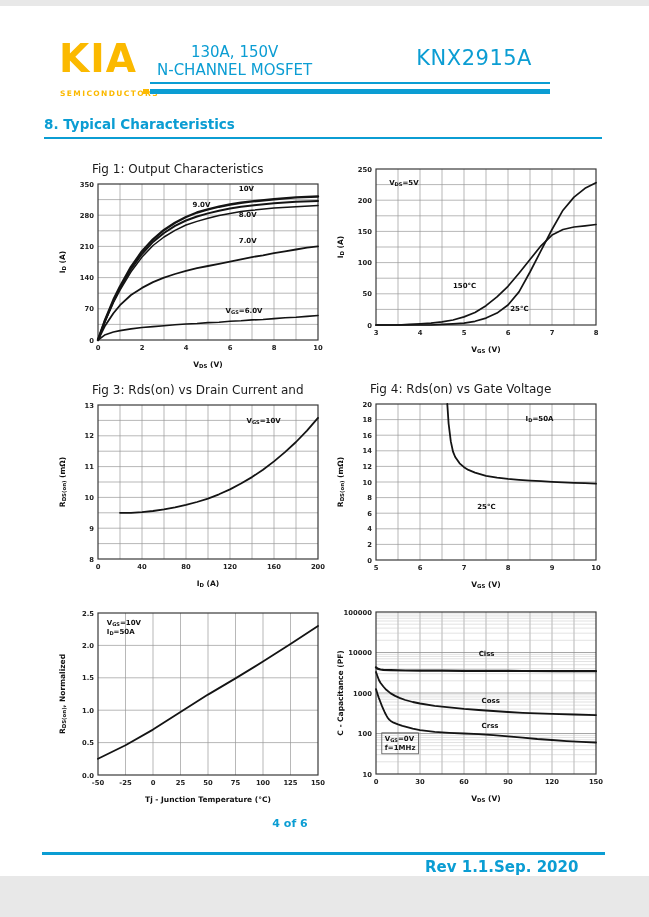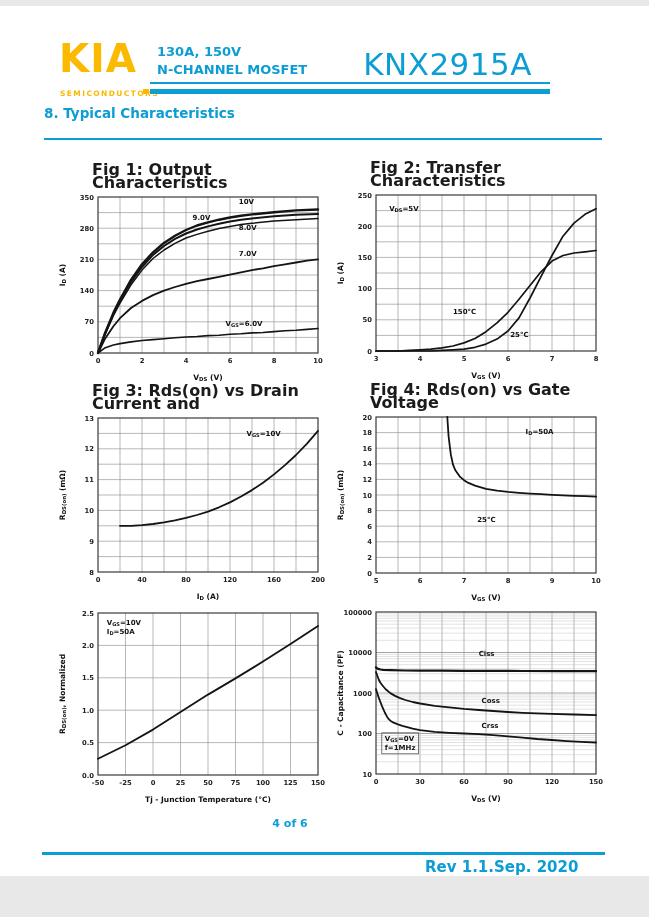--- a/index.html
+++ b/index.html
@@ -3,32 +3,32 @@
 <meta charset="utf-8">
 <style>
   :root{ --accent:#0b9dd3; --logo-yellow:#fbb900; }
   *{ margin:0; padding:0; box-sizing:border-box; }
   body{ background:#e8e8e8; font-family:"DejaVu Sans", sans-serif; }
   .page{ position:relative; width:649px; height:870px; background:#ffffff; margin:6px auto; overflow:hidden; }
 
   
   .logo{ position:absolute; left:59px; top:33px; font-size:39px; font-weight:900; letter-spacing:1px; color:var(--logo-yellow); line-height:1; }
   .logo-sub{ position:absolute; left:60px; top:83px; font-size:7.5px; font-weight:700; letter-spacing:1.4px; color:var(--logo-yellow); }
-  .spec{ position:absolute; left:157px; top:37px; color:var(--accent); font-weight:700; font-size:13px; line-height:18px; }
-  .part{ position:absolute; right:117px; top:40px; color:var(--accent); font-size:31px; font-weight:400; letter-spacing:0.5px; }
+  .spec{ position:absolute; left:157px; top:37px; color:var(--accent); font-weight:400; font-size:15px; line-height:18px;text-align:center; }
+  .part{ position:absolute; right:117px; top:40px; color:var(--accent); font-size:21px; font-weight:400; letter-spacing:0.5px; }
   .rule-thin{ position:absolute; left:150px; top:76px; width:400px; height:2px; background:var(--accent); }
   .rule-thick{ position:absolute; left:150px; top:83px; width:400px; height:5px; background:var(--accent); }
   .rule-yellow{ position:absolute; left:143px; top:83px; width:6px; height:5px; background:var(--logo-yellow); }
 
-  .section-heading{ position:absolute; left:44px; top:99px; width:558px; color:var(--accent);
-      font-size:13.5px; font-weight:700; padding-bottom:17px; border-bottom:2px solid var(--accent); }
+  .section-heading{ position:absolute; left:44px; top:110px; width:558px; color:var(--accent);
+      font-size:13.5px; font-weight:700; padding-bottom:5px; border-bottom:2px solid var(--accent); }
 
   
   .fig{ position:absolute; width:272px; }
-  .fig-title{ font-size:16px; font-weight:700; color:#1b1b1b; padding-left:36px; line-height:13px; }
+  .fig-title{ font-size:12px; font-weight:400; color:#1b1b1b; padding-left:36px; line-height:13px; }
   .fig-title-center{ text-align:center; padding-left:36px; }
   .fig svg{ display:block; margin-top:2px; }
 
   
   .footer-rule{ position:absolute; left:42px; top:846px; width:563px; height:3px; background:var(--accent); }
   .page-num{ position:absolute; left:250px; top:811px; width:80px; text-align:center; color:var(--accent); font-size:11px; font-weight:700; }
   .revision{ position:absolute; left:425px; top:852px; color:var(--accent); font-size:15px; font-weight:700; }
 </style>
 </head>
 <body>
@@ -105,21 +105,20 @@
             <text x="182.8" y="64.83428571428571" font-size="7" font-weight="700" fill="#111" text-anchor="start"><tspan>7.0V</tspan></text>
           </g>
           <g>
             <text x="169.6" y="135.25714285714287" font-size="7" font-weight="700" fill="#111" text-anchor="start"><tspan>V</tspan><tspan baseline-shift="-22%" font-size="72%">GS</tspan><tspan>=6.0V</tspan></text>
           </g>
         </g>
       </svg>
   </figure>
 
   <figure class="fig" style="left:334px;top:155px">
-    <figcaption class="fig-title">Fig 2: Transfer Characteristics</figcaption>
     <svg width="272" height="192">
         <g font-family="&quot;DejaVu Sans&quot;,sans-serif">
           <line x1="64" y1="6" x2="64" y2="162" stroke="#9a9a9a" stroke-width="0.7"></line>
           <line x1="86" y1="6" x2="86" y2="162" stroke="#9a9a9a" stroke-width="0.7"></line>
           <line x1="108" y1="6" x2="108" y2="162" stroke="#9a9a9a" stroke-width="0.7"></line>
           <line x1="130" y1="6" x2="130" y2="162" stroke="#9a9a9a" stroke-width="0.7"></line>
           <line x1="152" y1="6" x2="152" y2="162" stroke="#9a9a9a" stroke-width="0.7"></line>
           <line x1="174" y1="6" x2="174" y2="162" stroke="#9a9a9a" stroke-width="0.7"></line>
           <line x1="196" y1="6" x2="196" y2="162" stroke="#9a9a9a" stroke-width="0.7"></line>
           <line x1="218" y1="6" x2="218" y2="162" stroke="#9a9a9a" stroke-width="0.7"></line>

